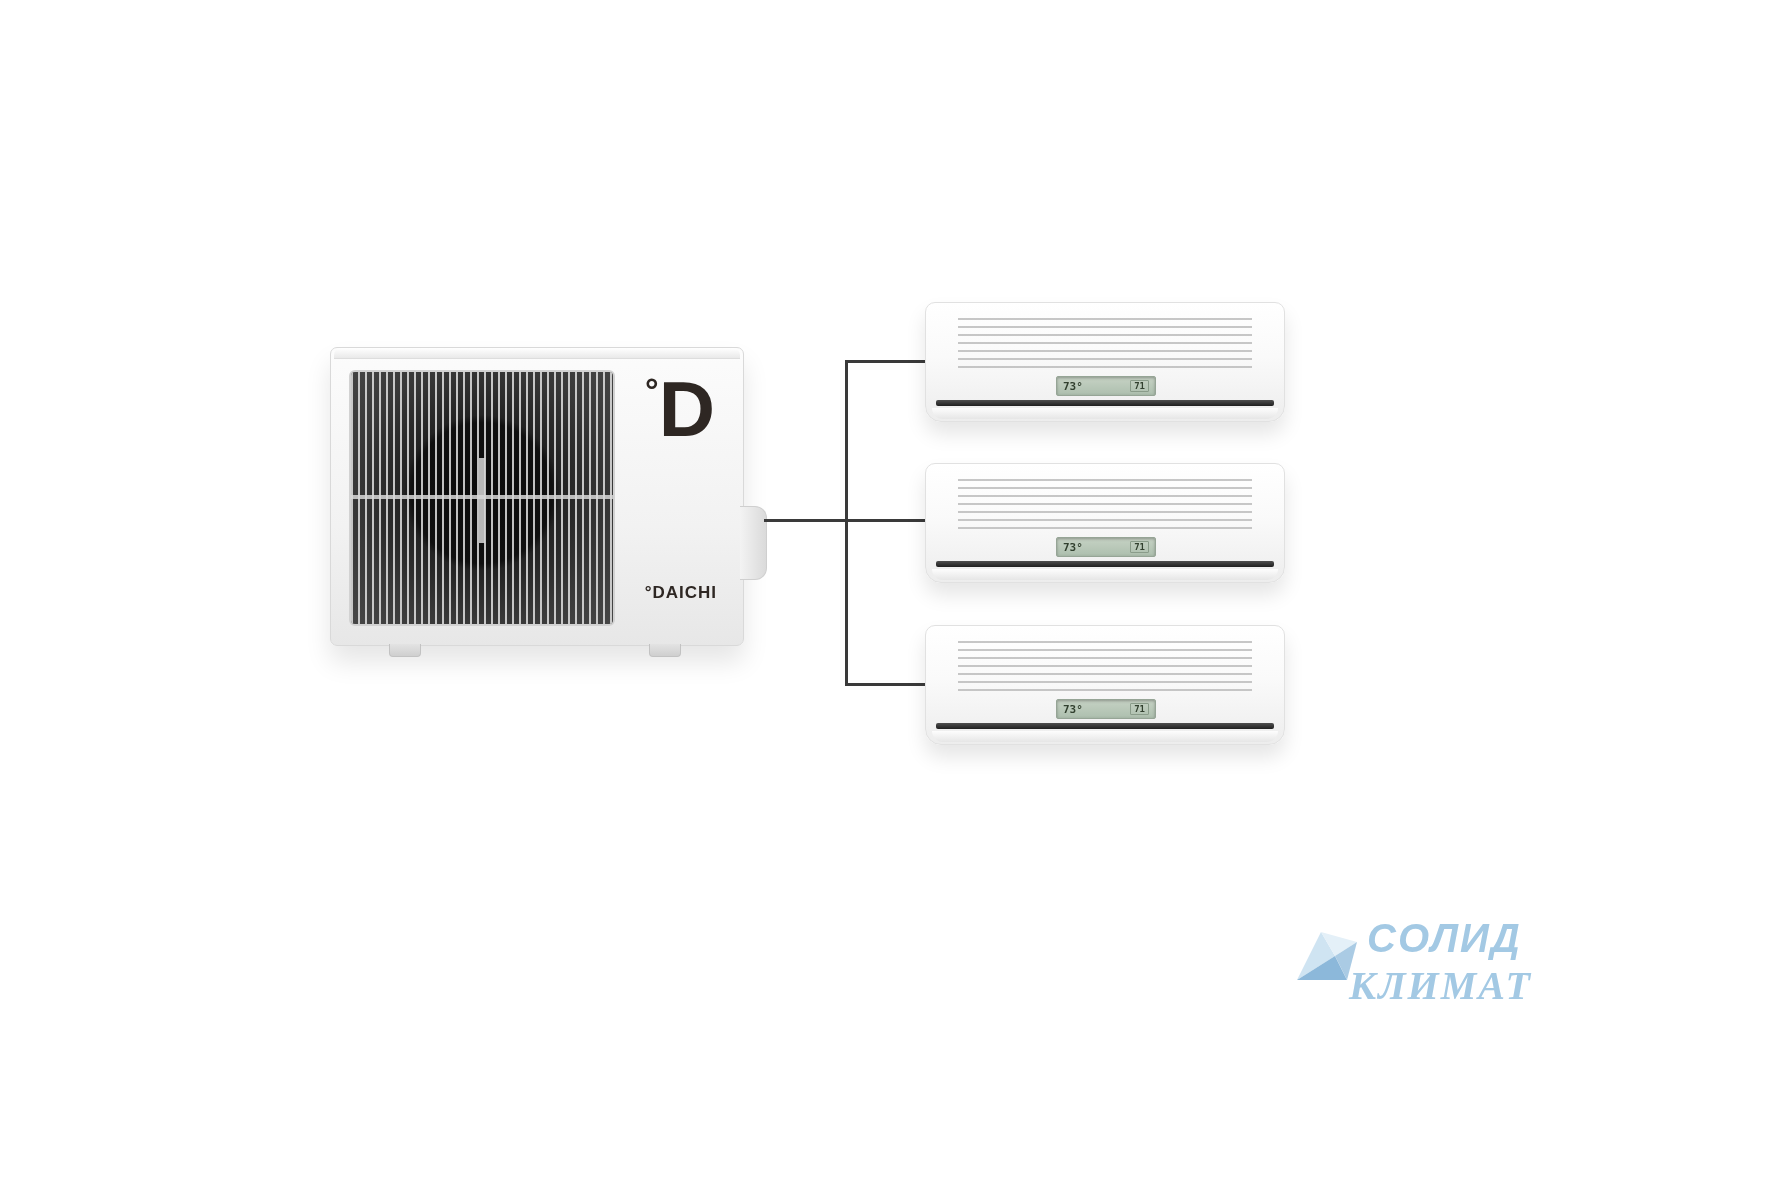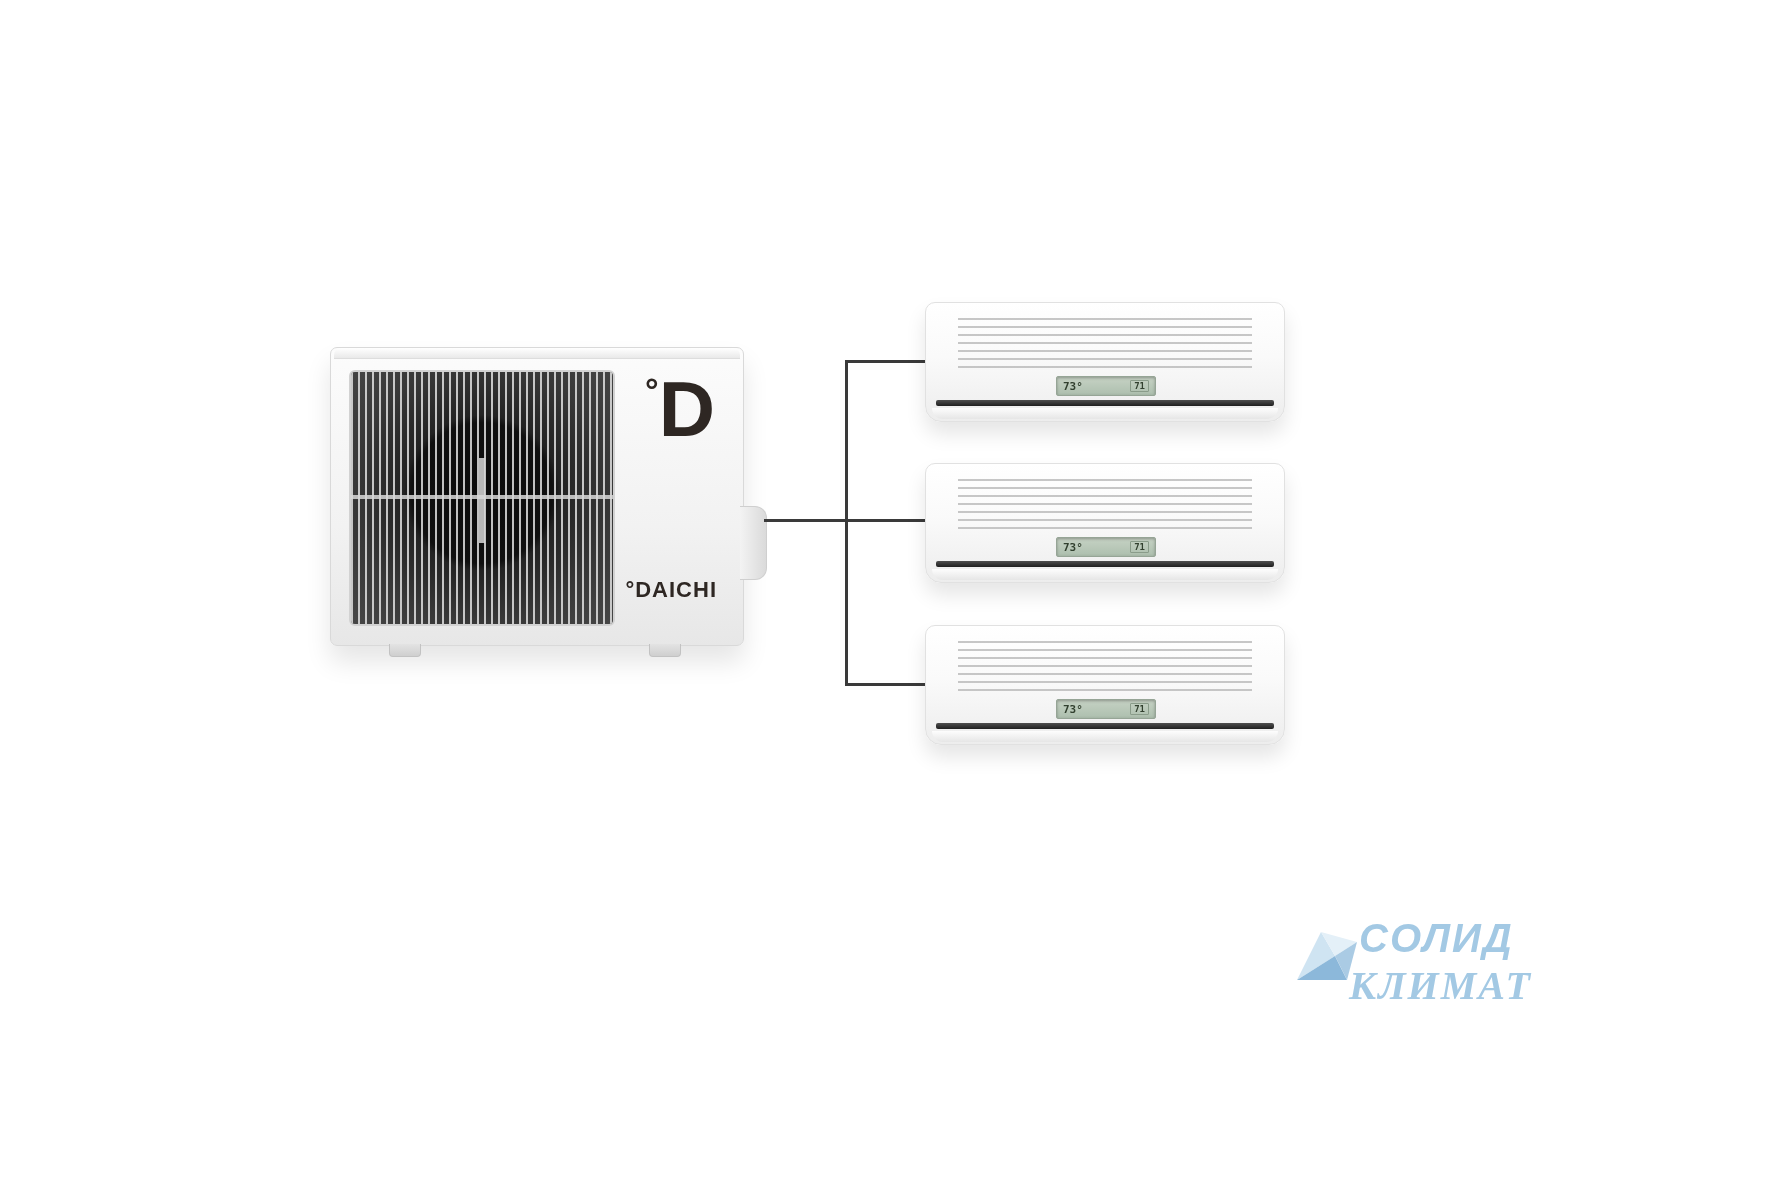--- a/index.html
+++ b/index.html
@@ -83,21 +83,21 @@
     font-size: 34px;
     vertical-align: 34px;
   }
   .outdoor-logo .letter {
     font-size: 78px;
   }
   .outdoor-brand {
     position: absolute;
     right: 26px;
     bottom: 42px;
-    font-size: 22px;
+    font-size: 17px;
     font-weight: bold;
     letter-spacing: 1px;
     color: #2e2723;
   }
   .pipe-cover {
     position: absolute;
     right: -24px;
     top: 158px;
     width: 26px;
     height: 72px;
@@ -222,21 +222,21 @@
   }
   .wm-line {
     position: absolute;
     font-size: 40px;
     font-weight: bold;
     font-style: italic;
     letter-spacing: 2px;
     white-space: nowrap;
     color: #a3c9e4;
   }
-  .wm-line1 { left: 64px; top: 4px; }
+  .wm-line1 { left: 72px; top: 4px; }
   .wm-line2 { left: 54px; top: 50px; font-family: Liberation Serif, serif; }
 </style>
 </head>
 <body>
 
 <div class="outdoor-unit">
   <div class="outdoor-top-lid"></div>
   <div class="fan-grille">
     <div class="grille-mid-line"></div>
     <div class="grille-center-bar"></div>

